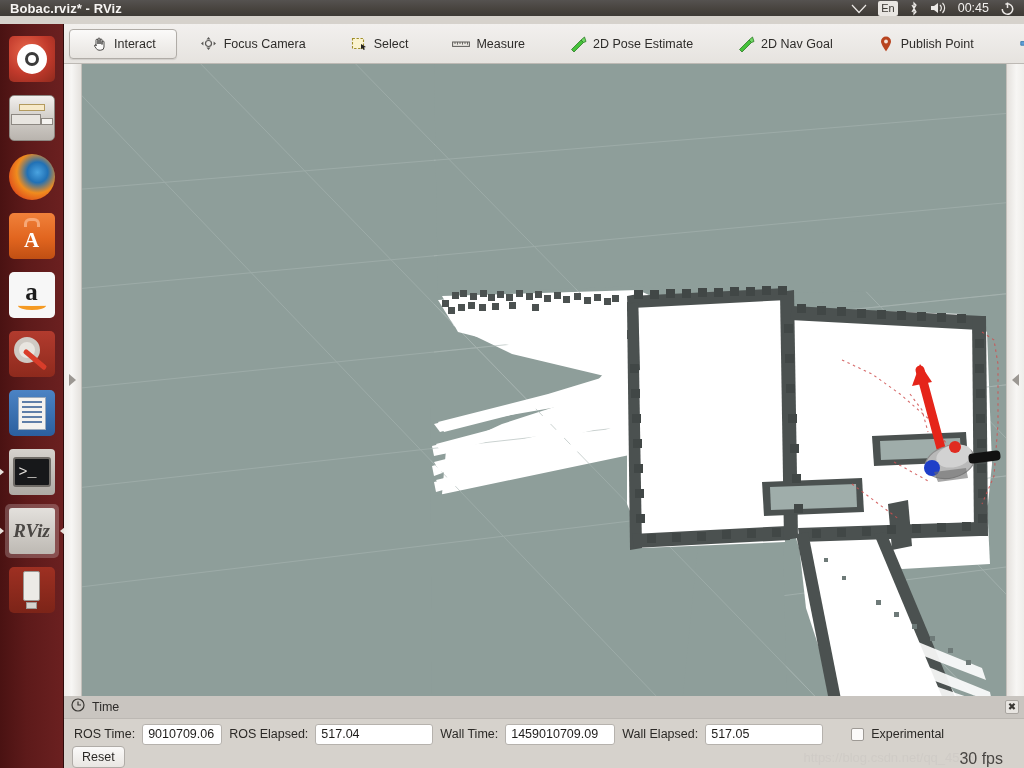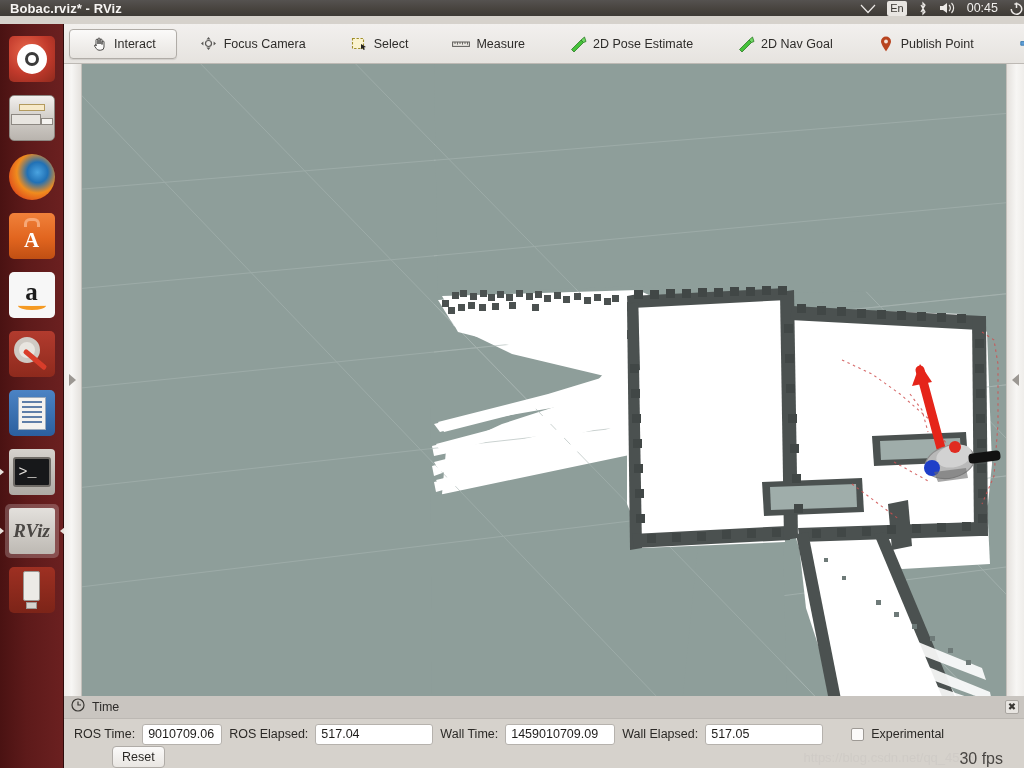--- a/index.html
+++ b/index.html
@@ -15,21 +15,21 @@
     position: absolute; top: 0; left: 0; width: 1024px; height: 16px;
     background: linear-gradient(to bottom, #555250 0%, #48443f 55%, #3d3a36 100%);
     color: #f2f0ee;
     display: flex; align-items: center;
     font-size: 12.5px;
   }
   #win-title {
     font-weight: bold; margin-left: 10px; letter-spacing: 0.1px;
     color: #f6f4f2; font-size: 13px;
   }
-  #tray { margin-left: auto; display: flex; align-items: center; gap: 11px; padding-right: 0; }
+  #tray { margin-left: auto; display: flex; align-items: center; gap: 11px; padding-right: 9px; }
   .tray-item { display: flex; align-items: center; color: #ece9e6; font-size: 12px; line-height: 1; }
   .kbd-badge {
     background: #e9e6e2; color: #3a3732; border-radius: 2px;
     padding: 0px 3px; font-size: 11px; line-height: 14px; height: 15px;
     display: inline-block; font-weight: 500;
   }
   #clock { font-size: 12.5px; color: #f2f0ee; }
 
   
   #launcher {
@@ -168,21 +168,21 @@
     height: 21px; padding: 0 5px; font-size: 12.5px; color: #1e1c1a;
     display: flex; align-items: center; font-family: "Liberation Sans", sans-serif;
   }
   #f-rostime { width: 80px; }
   #f-roselapsed { width: 118px; }
   #f-walltime { width: 110px; }
   #f-wallelapsed { width: 118px; }
   .tlabel { white-space: nowrap; }
   #exp-wrap { display:flex; align-items:center; gap:7px; margin-left: 21px; }
   #exp-box { width: 13px; height: 13px; background: #fbfaf9; border: 1px solid #9e9a95; border-radius: 2px; }
-  #bottom-row { height: 19px; position: relative; padding-left: 8px; margin-left: 40px; }
+  #bottom-row { height: 19px; position: relative; padding-left: 8px; }
   #reset-btn {
     position: absolute; left: 8px; top: -3px;
     background: linear-gradient(to bottom, #fbfaf9 0%, #e9e6e2 100%);
     border: 1px solid #b0aca7; border-radius: 4px;
     font-size: 12.5px; color: #2b2926; padding: 3px 9px; line-height: 14px;
   }
   #fps {
     position: absolute; right: 21px; top: 1px;
     font-size: 16px; color: #494643;
   }

